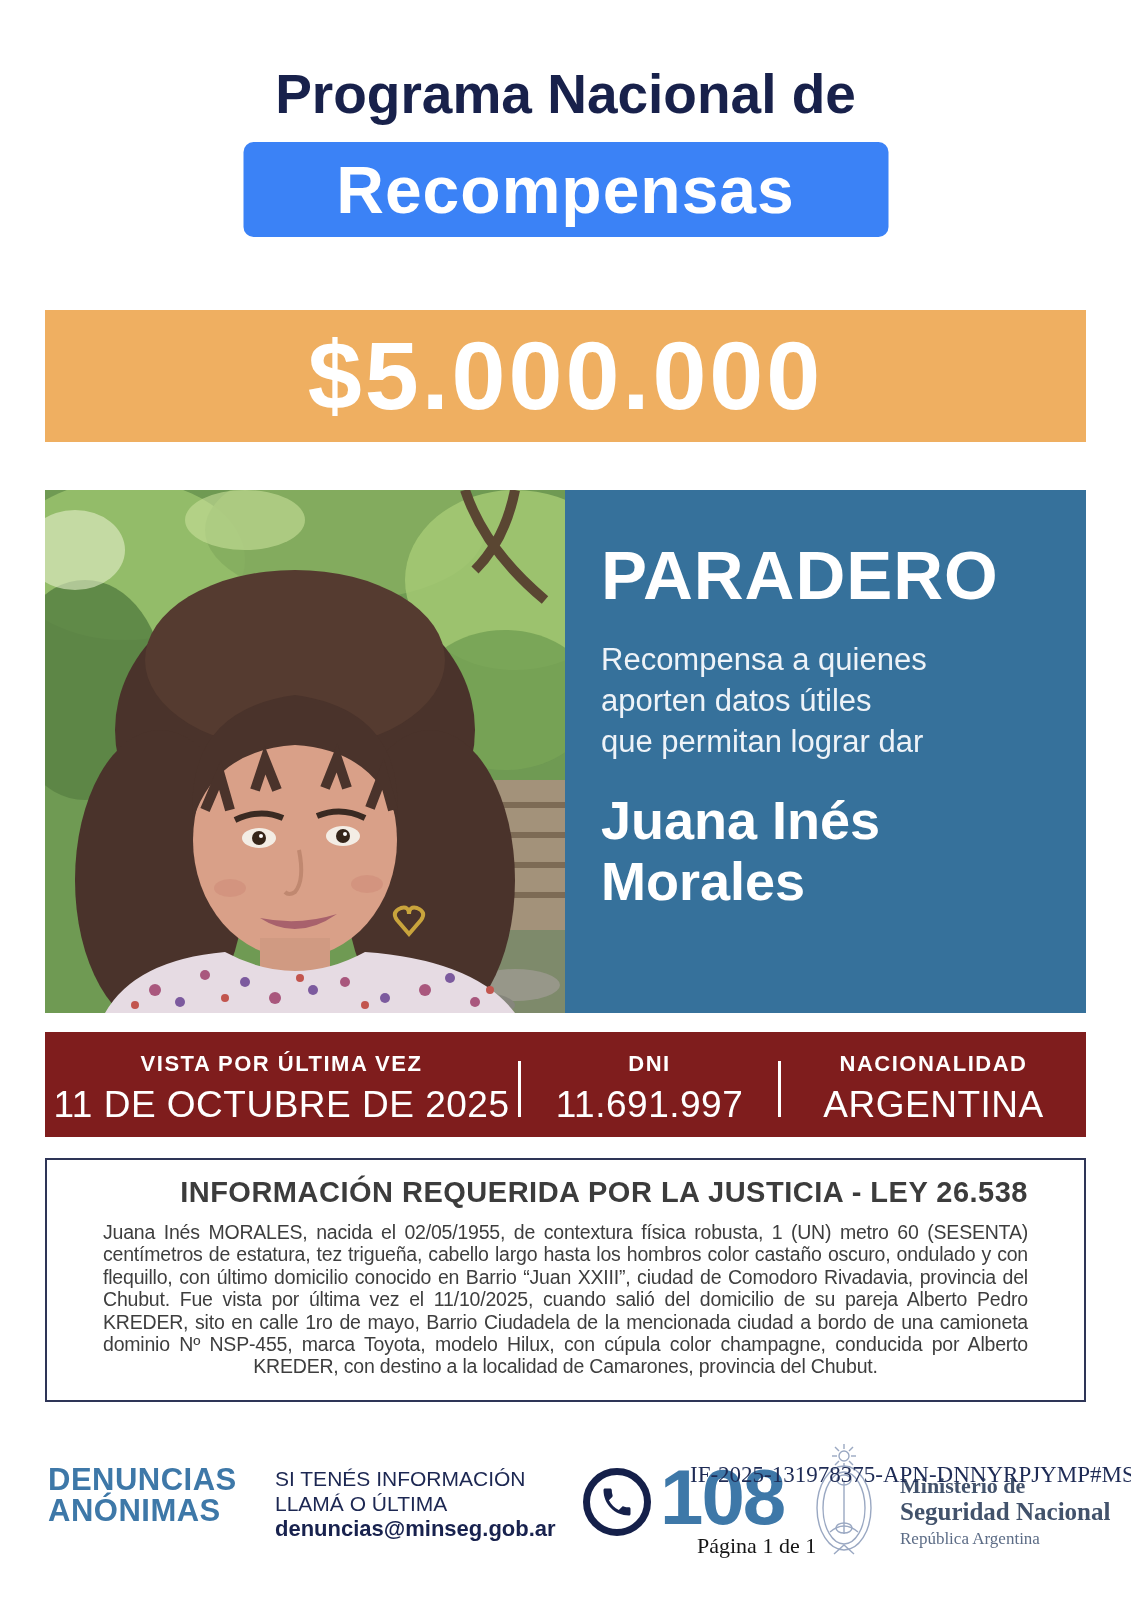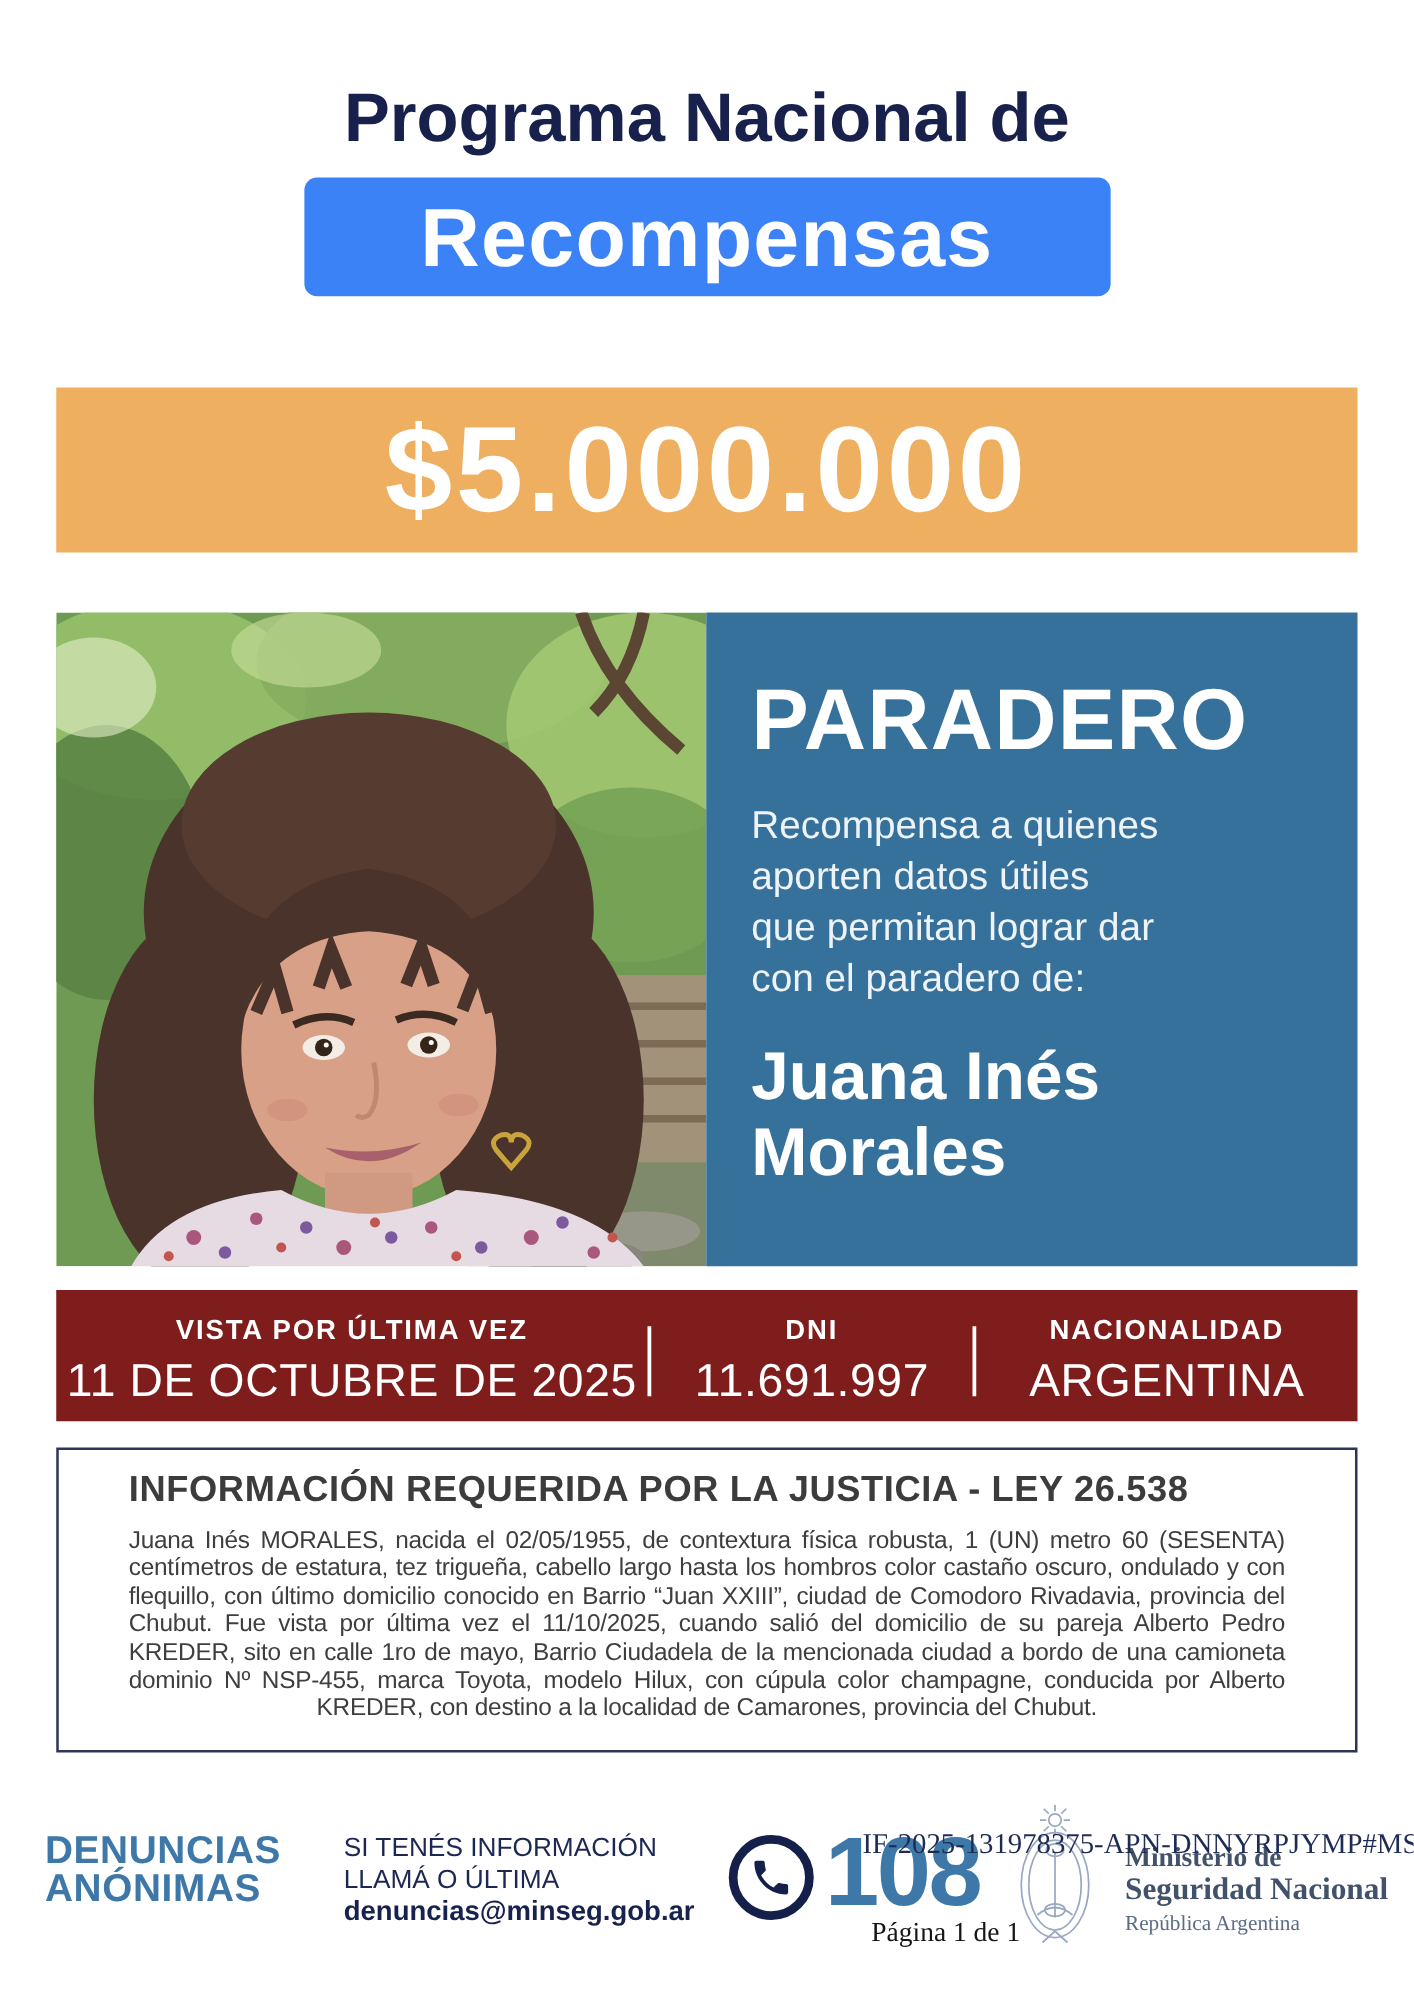--- a/index.html
+++ b/index.html
@@ -43,28 +43,28 @@
   .info-label{font-size:22px;font-weight:700;color:#ffffff;letter-spacing:1.5px;}
   .info-value{font-size:37px;font-weight:400;color:#ffffff;letter-spacing:0.5px;margin-top:7px;}
   .info-divider{width:3px;height:56px;background:#ffffff;align-self:center;margin-top:8px;}
   
   .legal-box{
     position:absolute;top:1158px;left:45px;width:1041px;height:244px;
     border:2px solid #2E3557;box-sizing:border-box;background:#ffffff;
     padding:16px 56px 0 56px;
   }
   .legal-title{
-    text-align:left;font-size:29px;font-weight:700;color:#3C3C3C;letter-spacing:0.5px;margin:0 0 12px 0;
+    text-align:right;font-size:29px;font-weight:700;color:#3C3C3C;letter-spacing:0.5px;margin:0 0 12px 0;
   }
   .legal-body{
     font-size:19.5px;line-height:22.4px;color:#3E3E3E;letter-spacing:-0.2px;
     text-align:justify;text-align-last:center;margin:0;
   }
   
-  .denuncias{position:absolute;left:36px;top:1464px;color:#3E78A8;font-weight:700;
+  .denuncias{position:absolute;left:48px;top:1464px;color:#3E78A8;font-weight:700;
     font-size:31px;line-height:31px;letter-spacing:0.5px;}
   .cta{position:absolute;left:275px;top:1466px;color:#1C2752;font-size:21px;line-height:25px;}
   .cta .email{font-weight:700;font-size:22px;color:#18224E;}
   .phone-circle{
     position:absolute;left:583px;top:1468px;width:68px;height:68px;border:7px solid #15204A;
     border-radius:50%;box-sizing:border-box;display:flex;align-items:center;justify-content:center;
   }
   .phone-num{position:absolute;left:660px;top:1454px;font-size:78px;line-height:86px;
     font-weight:700;color:#3E78A8;letter-spacing:-2px;}
   .doc-id{position:absolute;left:690px;top:1462px;font-family:"Liberation Serif", serif;
@@ -166,21 +166,20 @@
           <circle cx="445" cy="500" r="4"></circle>
       </g>
     </svg>
 
     <div class="hero-panel">
       <div class="hero-title">PARADERO</div>
       <div class="hero-desc">
         <div>Recompensa a quienes</div>
         <div>aporten datos útiles</div>
         <div>que permitan lograr dar</div>
-        <div>con el paradero de:</div>
       </div>
       <div class="hero-name">Juana Inés Morales</div>
     </div>
   </div>
 
   <div class="info-bar">
     <div class="info-col c1">
       <div class="info-label">VISTA POR ÚLTIMA VEZ</div>
       <div class="info-value">11 DE OCTUBRE DE 2025</div>
     </div>

